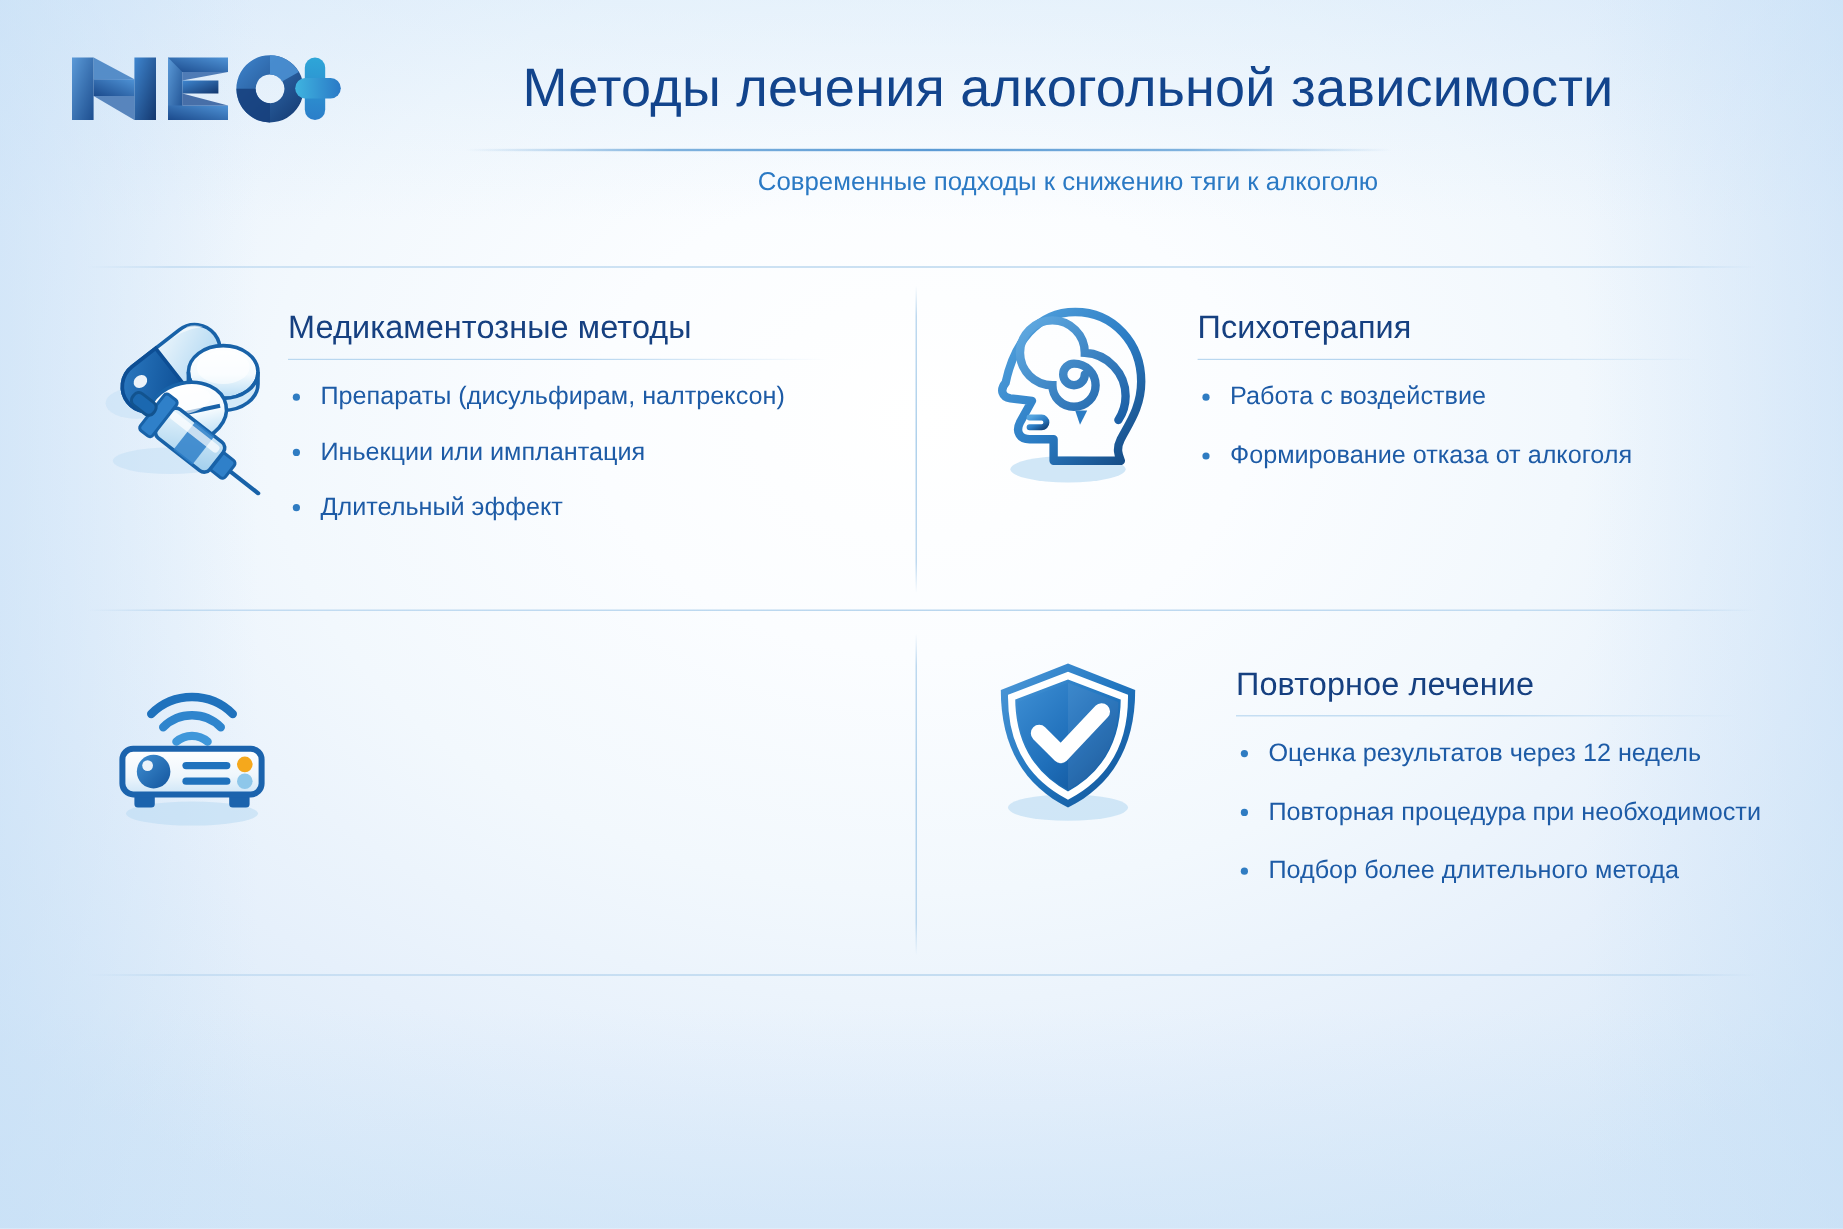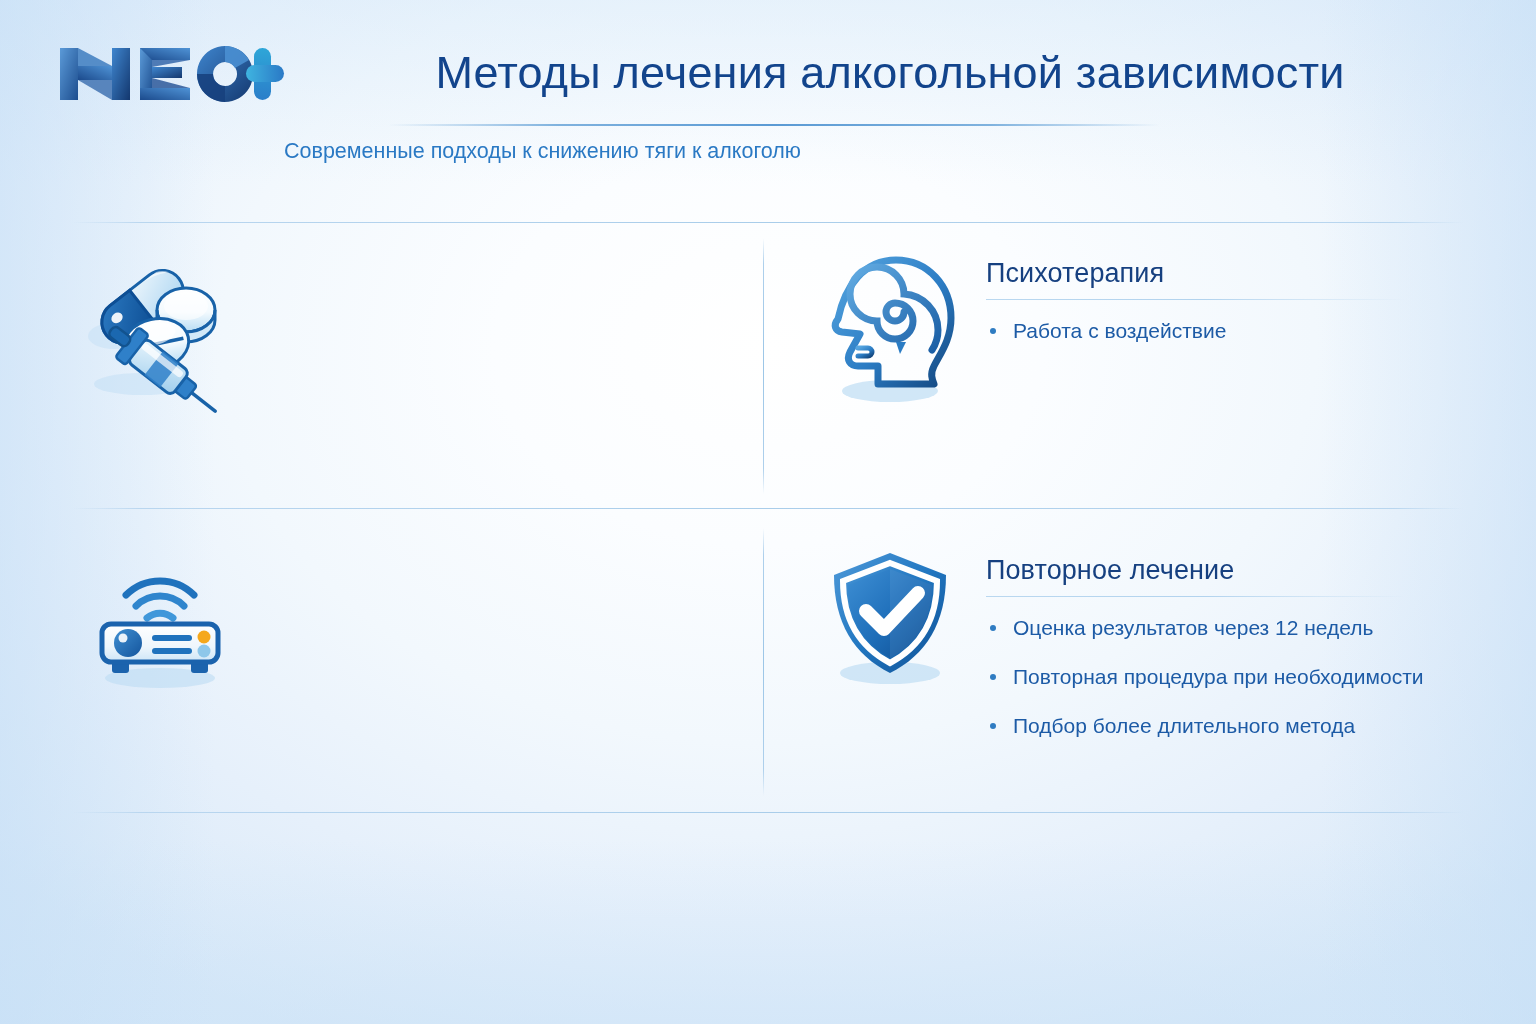--- a/index.html
+++ b/index.html
@@ -71,23 +71,24 @@
     position: absolute;
     left: 388px;
     top: 124px;
     width: 772px;
     height: 2px;
     background: linear-gradient(90deg, rgba(150,195,235,0) 0%, #7fb2de 22%, #5a9ad4 50%, #7fb2de 78%, rgba(150,195,235,0) 100%);
   }
 
   .subtitle {
     position: absolute;
-    left: 284px;
+    left: 300px;
     top: 136px;
     width: 1180px;
+    text-align: center;
     font-size: 21.5px;
     line-height: 30px;
     color: #2a79c4;
     white-space: nowrap;
   }
 
   
   .rule-h {
     position: absolute;
     height: 1px;
@@ -110,37 +111,37 @@
   
   .card {
     position: absolute;
     display: flex;
     align-items: flex-start;
     z-index: 4;
   }
   .card-1 { left: 80px;  top: 248px; width: 672px; }
   .card-2 { left: 818px; top: 248px; width: 652px; }
   .card-3 { left: 80px;  top: 545px; width: 672px; }
-  .card-4 { left: 818px; top: 545px; width: 652px; }
+  .card-4 { left: 818px; top: 545px; width: 652px; gap: 32px; }
 
   .card-icon {
     flex: 0 0 auto;
     width: 160px;
     height: 165px;
     position: relative;
   }
   .card-3 .card-icon, .card-4 .card-icon { height: 150px; }
   .card-icon svg { display: block; }
 
   .card-body {
     flex: 1 1 auto;
     min-width: 0;
     padding-top: 8px;
   }
-  .card-2 .card-body, .card-4 .card-body { padding-left: 8px; }
+  .card-2 .card-body, .card-4 .card-body { padding-left: 8px; margin-left: 12px; }
 
   .card-title {
     font-size: 27px;
     line-height: 34px;
     font-weight: 400;
     color: #164080;
     letter-spacing: 0.1px;
     white-space: nowrap;
   }
 
@@ -294,20 +295,29 @@
         <g transform="rotate(38 80 120)">
           <line x1="118" y1="120" x2="150" y2="120" stroke="#1862a8" stroke-width="3.5" stroke-linecap="round"></line>
           <rect x="104" y="111" width="16" height="18" rx="3" fill="#2f80c9" stroke="#1862a8" stroke-width="2.5"></rect>
           <rect x="50" y="105" width="56" height="30" rx="6" fill="url(#syrGrad)" stroke="#1862a8" stroke-width="3"></rect>
           <rect x="72" y="105" width="20" height="30" fill="#2f80c9" opacity="0.85"></rect>
           <rect x="52" y="109" width="50" height="7" rx="3" fill="#ffffff" opacity="0.7"></rect>
           <rect x="38" y="101" width="13" height="38" rx="3" fill="#2f80c9" stroke="#1862a8" stroke-width="2.5"></rect>
           <rect x="18" y="114" width="22" height="12" rx="5" fill="#1b68b0" stroke="#12538f" stroke-width="2.5"></rect>
         </g>
       </svg>
+    </div>
+    <div class="card-body">
+      <div class="card-title">Медикаментозные методы</div>
+      <div class="card-title-rule"></div>
+      <ul class="bullets">
+        <li><span class="dot"></span><span>Препараты (дисульфирам, налтрексон)</span></li>
+        <li><span class="dot"></span><span>Иньекции или имплантация</span></li>
+        <li><span class="dot"></span><span>Длительный эффект</span></li>
+      </ul>
     </div>
   </div>
 
   <div class="card card-2">
     <div class="card-icon">
       <svg width="150" height="165" viewBox="0 0 150 165" xmlns="http://www.w3.org/2000/svg">
         <defs>
           <linearGradient id="headG" x1="0" y1="0" x2="1" y2="1">
             <stop offset="0%" stop-color="#57a6e0"></stop>
               <stop offset="55%" stop-color="#2b7cc4"></stop>
@@ -342,20 +352,21 @@
                  a36 36 0 0 1 34 36
                  a36 36 0 0 1 -6 20" fill="none" stroke="url(#spirG)" stroke-width="7" stroke-linecap="round"></path>
         <path d="M78 94 l10 0 l-6 12 z" fill="#2b7cc4"></path>
       </svg>
     </div>
     <div class="card-body">
       <div class="card-title">Психотерапия</div>
       <div class="card-title-rule"></div>
       <ul class="bullets">
         <li><span class="dot"></span><span>Работа с воздействие</span></li>
+        <li><span class="dot"></span><span>Формирование отказа от алкоголя</span></li>
       </ul>
     </div>
   </div>
 
   <div class="card card-3">
     <div class="card-icon">
       <svg width="160" height="150" viewBox="0 0 160 150" xmlns="http://www.w3.org/2000/svg">
         <defs>
           <linearGradient id="devBody" x1="0" y1="0" x2="0" y2="1">
             <stop offset="0%" stop-color="#ffffff"></stop>

